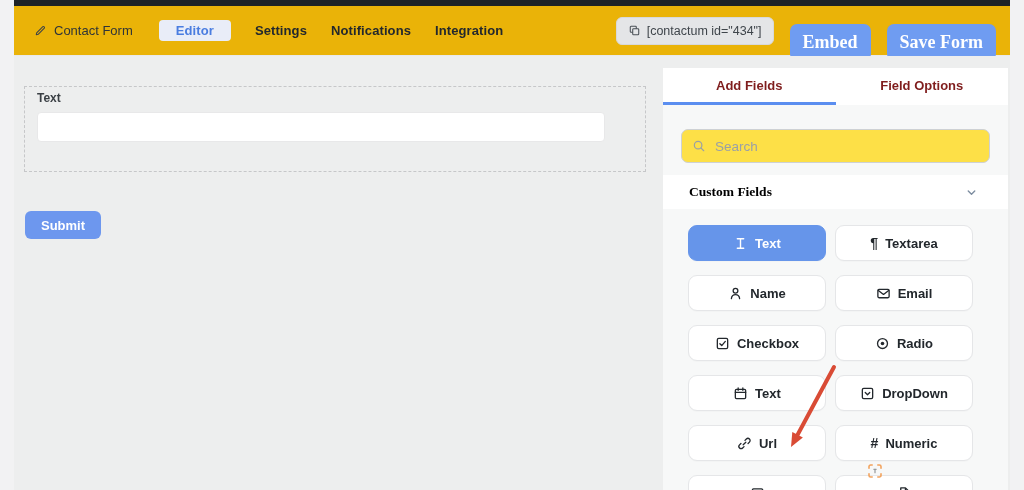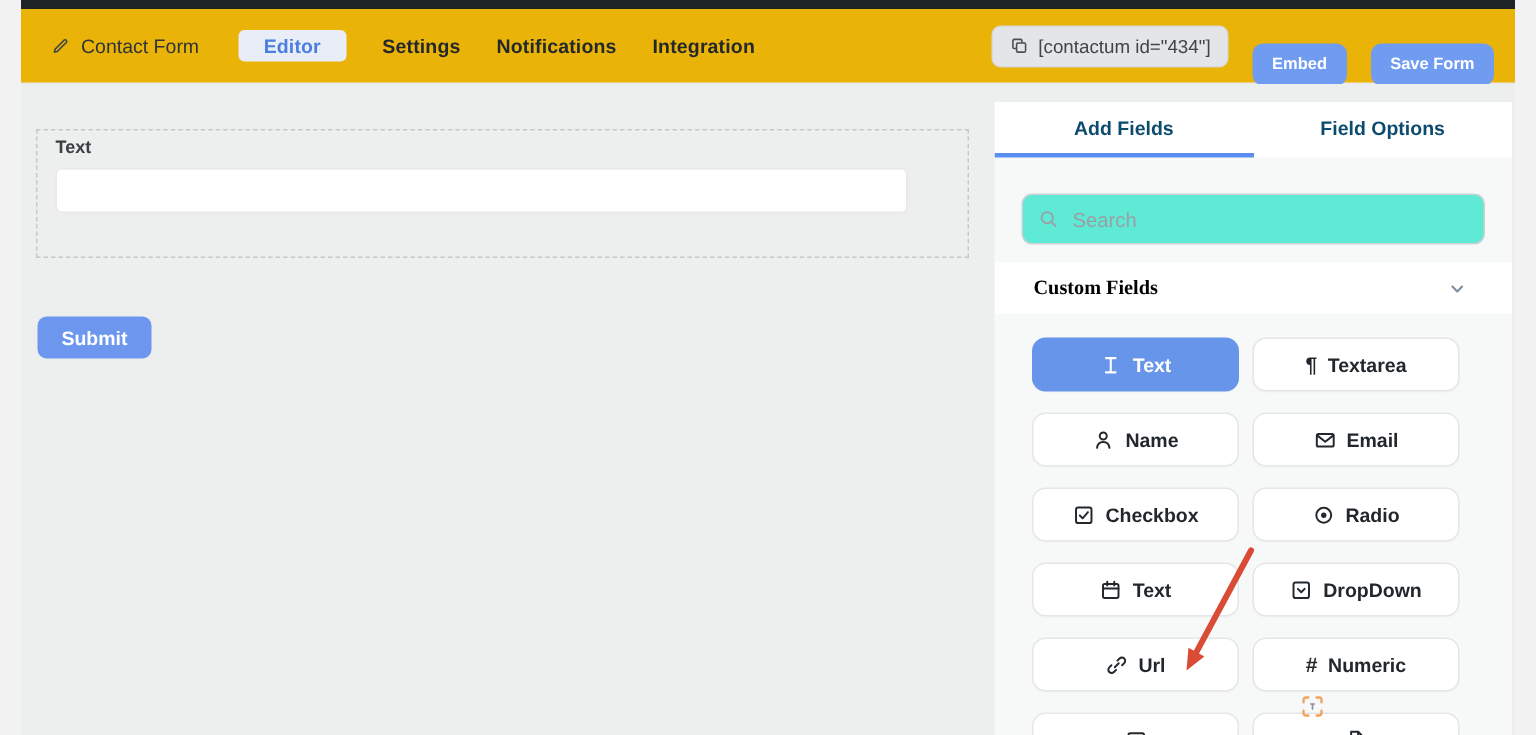--- a/index.html
+++ b/index.html
@@ -12,41 +12,41 @@
   .header{position:absolute;left:14px;top:6px;width:996px;height:50px;background:#eab308;
     border-bottom:1px solid #e9e9ea;display:flex;align-items:center;
     padding:0 14px 0 20px;box-sizing:border-box;}
   .form-title{display:flex;align-items:center;gap:7px;font-size:13px;color:#2f3439;}
   .header-tabs{display:flex;gap:24px;margin-left:26px;align-items:center;}
   .htab{font-size:13px;font-weight:600;color:#23282d;cursor:pointer;letter-spacing:.1px;}
   .htab.active{color:#4a7de0;background:#e9edf8;padding:3px 17px;border-radius:4px;}
   .header-right{margin-left:auto;display:flex;gap:16px;align-items:center;}
   .shortcode{background:#e4e5e7;border:1px solid #d8d9db;color:#3f454b;font-size:12.5px;
     border-radius:6px;padding:6px 11px;display:flex;gap:6px;align-items:center;cursor:pointer;}
-  .btn-blue{background:#6f9cf1;color:#fff;font-size:11px;font-weight:600;border:none;
-    border-radius:7px;padding:8px 13px;cursor:pointer;font-family:Liberation Sans, sans-serif;margin-top:24px;}
+  .btn-blue{background:#6f9cf1;color:#fff;font-size:18px;font-weight:600;border:none;
+    border-radius:7px;padding:8px 13px;cursor:pointer;font-family:Liberation Serif, serif;margin-top:24px;}
 
   
   .canvas{position:absolute;left:14px;top:56px;width:996px;height:434px;background:#edeeee;}
   .field-box{position:absolute;left:10px;top:30px;width:622px;height:86px;
     border:1px dashed #c6c7c9;box-sizing:border-box;cursor:pointer;}
   .field-label{position:absolute;left:12px;top:4px;font-size:12px;font-weight:700;color:#3b4045;}
   .field-input{position:absolute;left:12px;top:25px;width:568px;height:30px;background:#fff;
     border:1px solid #e8e8e9;border-radius:4px;box-sizing:border-box;outline:none;}
   .submit-btn{position:absolute;left:11px;top:155px;width:76px;height:28px;background:#6d97ee;
     border:none;border-radius:6px;color:#fff;font-size:13px;font-weight:600;cursor:pointer;font-family:inherit;}
 
   
   .sidebar{position:absolute;left:663px;top:68px;width:345px;height:422px;background:#f7f8f8;overflow:hidden;}
   .side-tabs{display:flex;height:37px;background:#fff;}
   .side-tab{flex:1;display:flex;align-items:center;justify-content:center;font-size:13px;
-    font-weight:700;color:#0c4a6e;border-bottom:3px solid transparent;box-sizing:border-box;cursor:pointer;}
+    font-weight:700;color:#7f1d1d;border-bottom:3px solid transparent;box-sizing:border-box;cursor:pointer;}
   .side-tab.active{border-bottom-color:#5b8ef0;}
   .search-wrap{padding:24px 18px 0;}
-  .search-box{height:34px;background:#5eead4;border:1px solid #ced1d4;border-radius:7px;
+  .search-box{height:34px;background:#fde047;border:1px solid #ced1d4;border-radius:7px;
     display:flex;align-items:center;padding:0 10px;gap:7px;box-sizing:border-box;}
   .search-box input{border:none;outline:none;background:transparent;font-size:13.5px;
     color:#3c4248;width:100%;font-family:inherit;}
   .search-box input::placeholder{color:#9aa0a6;}
   .custom-bar{margin-top:12px;height:34px;background:#fff;display:flex;align-items:center;
     padding:0 30px 0 26px;cursor:pointer;}
   .custom-title{color:#000000;font-weight:700;font-size:13.5px;font-family:Liberation Serif, serif;}
   .chev{margin-left:auto;display:flex;align-items:center;}
   .fields-grid{margin:16px 35px 0 25px;display:grid;grid-template-columns:1fr 1fr;gap:14px 9px;}
   .fbtn{height:36px;background:#fff;border:1px solid #e5e6e8;border-radius:9px;display:flex;

